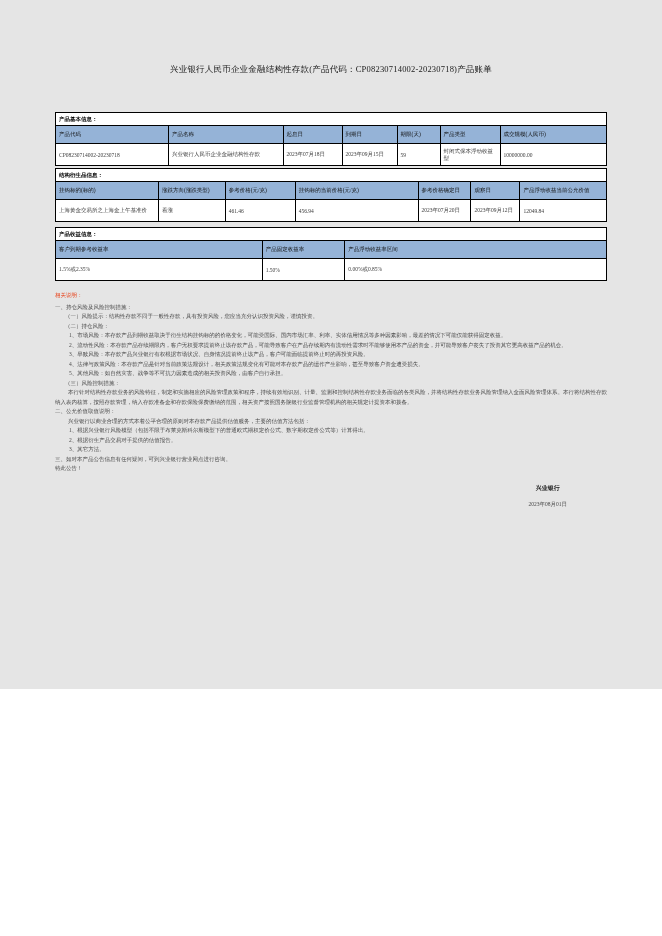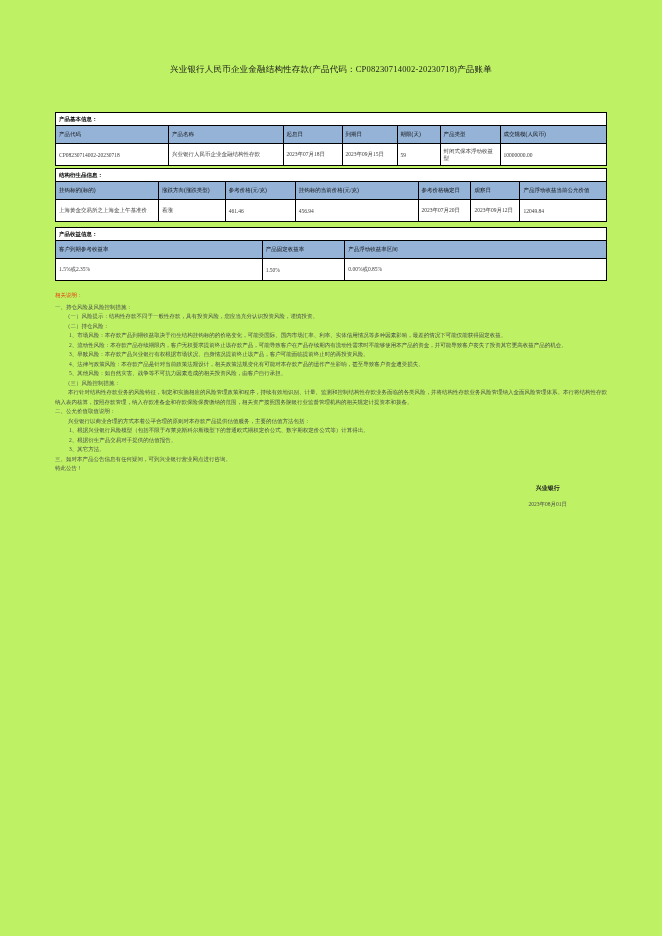--- a/index.html
+++ b/index.html
@@ -4,21 +4,21 @@
 <style>
   * { margin: 0; padding: 0; box-sizing: border-box; }
   html, body { background: #ffffff; }
   body {
     width: 662px; height: 936px;
     font-family: "Liberation Serif", "DejaVu Serif", serif;
     color: #000;
     position: relative;
     overflow: hidden;
   }
-  .page { width: 662px; height: 936px; background: #bef264; padding: 64px 55px 12px 55px; }
+  .page { width: 662px; height: 689px; background: #e5e5e5; padding: 64px 55px 12px 55px; }
   .title {
     font-size: 8.5px; font-weight: normal; text-align: center;
     color: #1a1a1a; letter-spacing: 0.2px; margin-bottom: 36px;
   }
   table {
     width: 100%; border-collapse: collapse; table-layout: fixed;
     font-size: 5.5px; margin-bottom: 2px;
   }
   table.gap-before { margin-top: 5px; }
   td, th { border: 1px solid #000; vertical-align: middle; padding: 2px 3px; word-wrap: break-word; }

